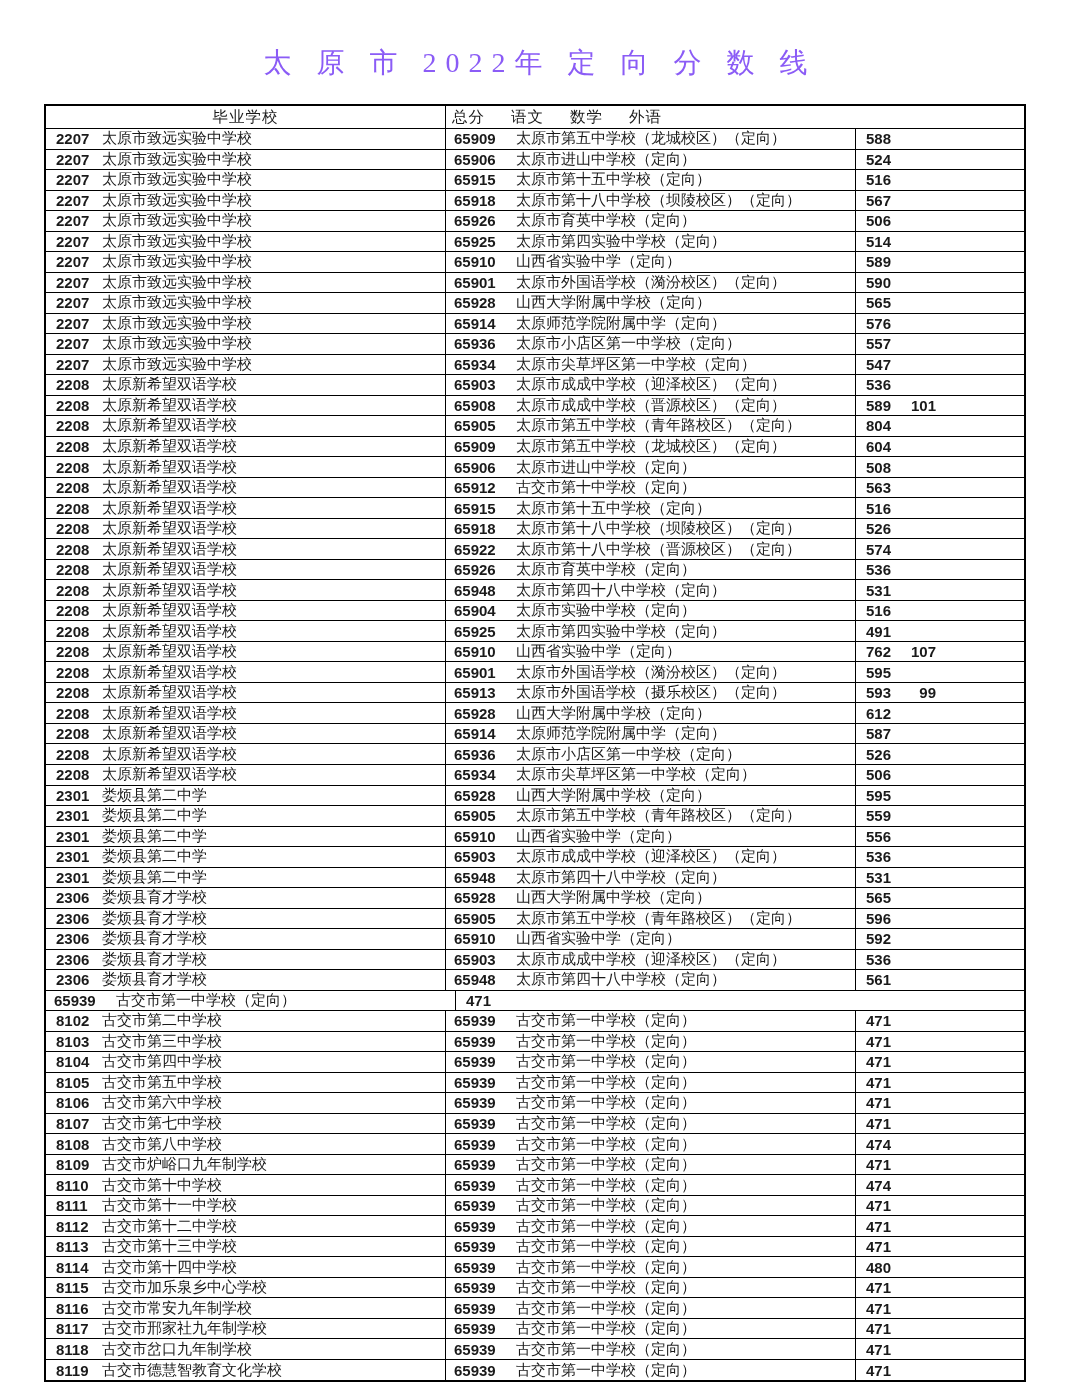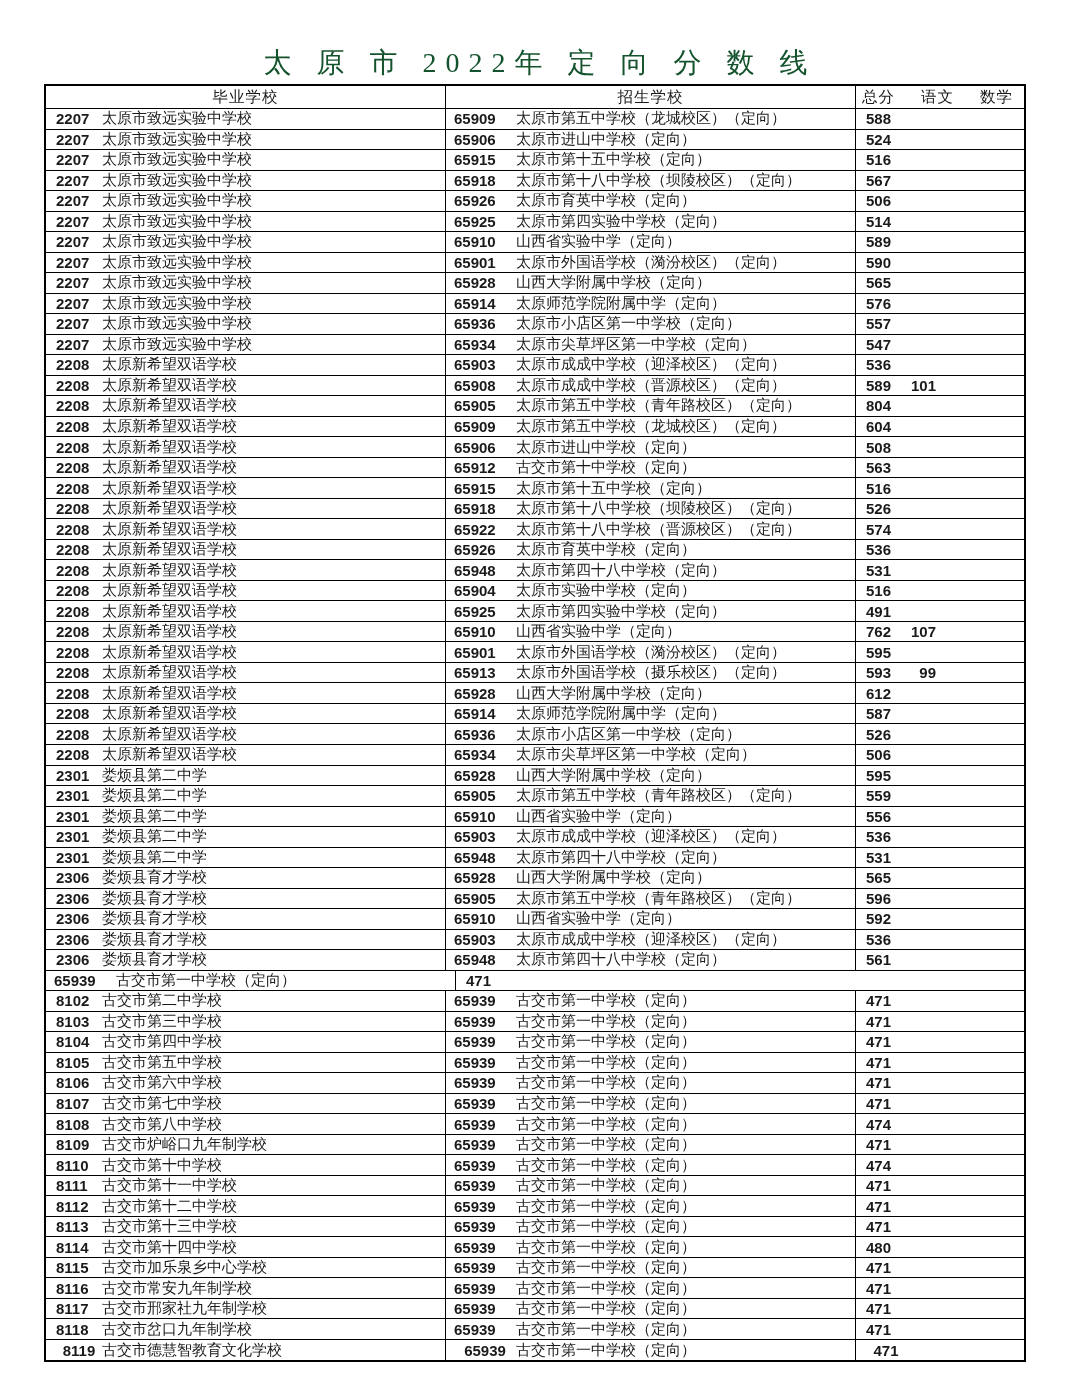--- a/index.html
+++ b/index.html
@@ -5,29 +5,29 @@
   html,body{margin:0;padding:0;}
   body{
     width:1080px;height:1383px;background:#ffffff;
     font-family:"Liberation Sans","DejaVu Sans",sans-serif;
     color:#1a1a1a;overflow:hidden;
   }
   .page{width:1080px;height:1383px;position:relative;background:#fff;}
   .title{
     margin:0;padding-top:44px;text-align:center;
     font-family:"Liberation Serif","DejaVu Serif",serif;
-    font-weight:400;font-size:28px;letter-spacing:9px;color:#14532d;
+    font-weight:400;font-size:28px;letter-spacing:9px;color:#8b5cf6;
     white-space:nowrap;
   }
   .score-table{
-    margin:2px 0 0 44px;width:982px;
+    margin:22px 0 0 44px;width:982px;
     border:2px solid #000;box-sizing:border-box;background:#fff;
   }
   .trow{display:flex;align-items:stretch;border-bottom:1.4px solid #000;box-sizing:border-box;}
-  .trow:last-child{border-bottom:none;text-align:center;}
+  .trow:last-child{border-bottom:none;}
   .header-row{height:23px;border-bottom:1.8px solid #000;font-size:15.5px;}
   .body-row{height:20.53px;font-size:15px;}
   .cell{display:flex;align-items:center;box-sizing:border-box;overflow:hidden;white-space:nowrap;}
   .c1{width:400px;border-right:1.6px solid #000;padding-left:10px;}
   .c2{width:410px;border-right:1.6px solid #000;padding-left:8px;}
   .c3{flex:1;padding-left:10px;}
   .header-row .c1,.header-row .c2{justify-content:center;padding-left:0;letter-spacing:1px;}
   .scores-header{display:flex;gap:26px;padding-left:6px;letter-spacing:1px;font-family:Liberation Mono, monospace;}
   .code{font-weight:700;width:46px;flex:none;}
   .code2{font-weight:700;width:62px;flex:none;}
@@ -38,21 +38,20 @@
 </head>
 <body>
 
 <div class="page">
 
   <h1 class="title">太 原 市 2022年 定 向 分 数 线</h1>
 
   <div class="score-table">
     <div class="trow header-row">
       <div class="cell c1">毕业学校</div>
-      <div class="cell c2">招生学校</div>
       <div class="cell c3 scores-header">
         <span>总分</span>
         <span>语文</span>
         <span>数学</span>
         <span>外语</span>
       </div>
     </div>
     <div>
   <div class="trow body-row">
     <div class="cell c1">

